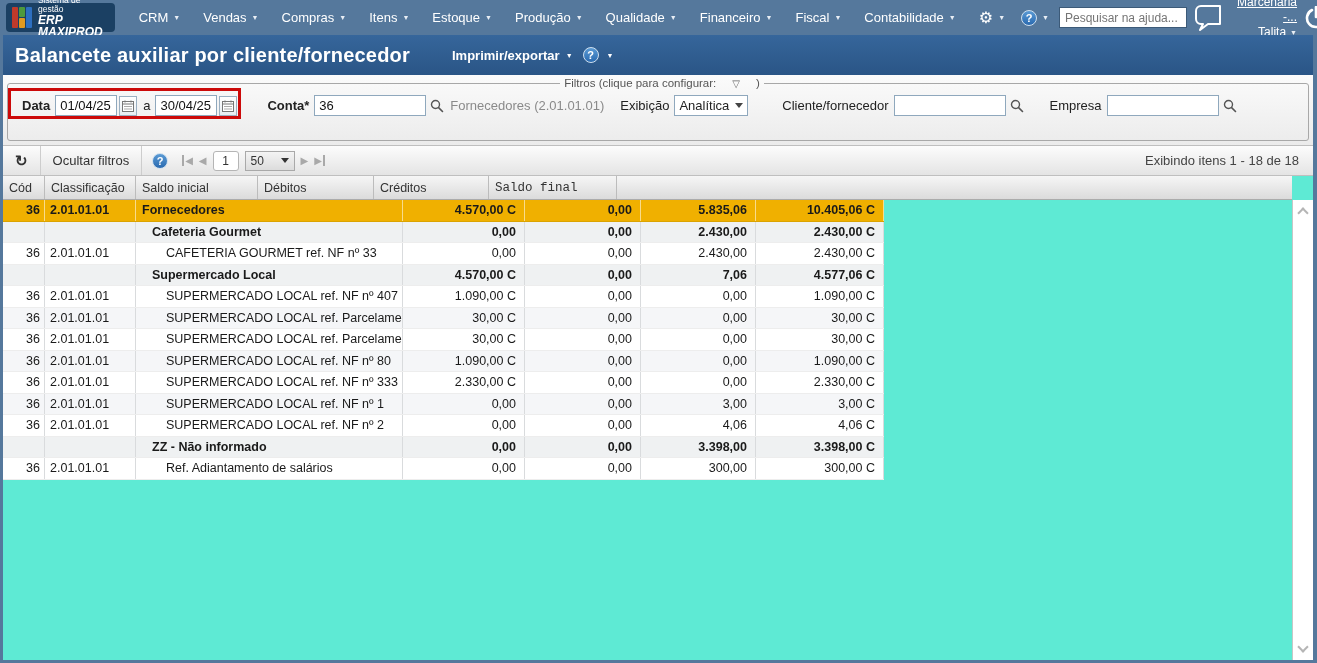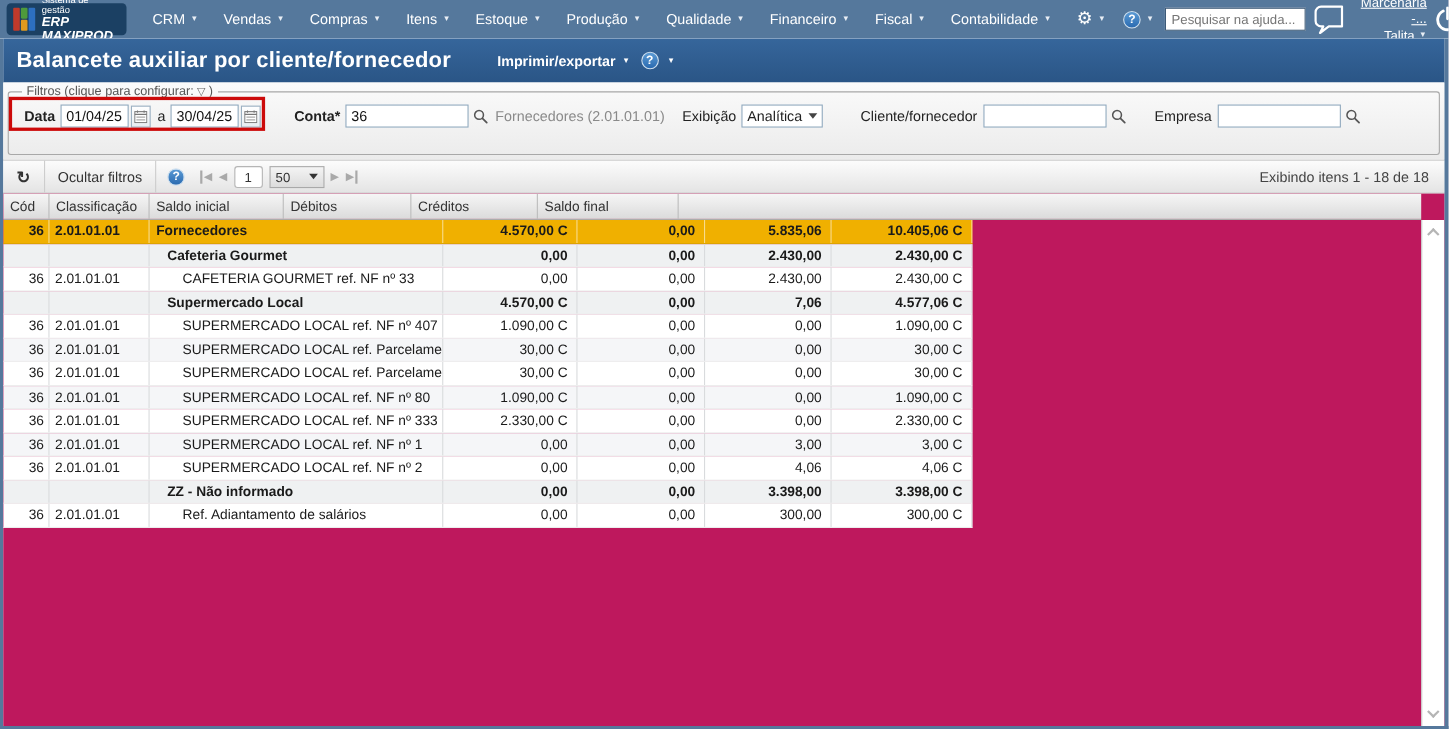--- a/index.html
+++ b/index.html
@@ -35,21 +35,21 @@
 
   
   .titlebar { height:40px; background:linear-gradient(#36669B,#2A5586); display:flex; align-items:center; padding:0 12px; flex-shrink:0; }
   .page-title { color:#fff; font-size:20px; font-weight:bold; letter-spacing:.2px; }
   .print-export { color:#fff; font-size:13px; font-weight:600; margin-left:42px; display:flex; align-items:center; gap:6px; cursor:pointer; }
   .tb-help { margin-left:10px; display:flex; align-items:center; gap:8px; }
 
   
   .filters-panel { height:70px; background:linear-gradient(#fbfbfb,#ebebeb); position:relative; flex-shrink:0; padding:2px 4px 0 4px; }
   fieldset.filters-box { border:1px solid #a8a8a8; border-radius:3px; height:64px; padding:4px 8px 0 8px; }
-  legend.filters-legend { font-size:11.5px; color:#555; padding:0 4px; margin-left:4px; display:flex; align-items:center; gap:3px; }
+  legend.filters-legend { font-size:11.5px; color:#555; padding:0 4px; margin-left:4px; display:flex; align-items:center; gap:16px;text-align:center; }
   .funnel-glyph { font-size:10px; color:#666; }
   .f-row { display:flex; align-items:center; font-size:13px; color:#222; }
   .f-row1 { margin-top:2px; }
   .f-row2 { margin-top:7px; padding-left:8px; color:#333; }
   .f-label { font-weight:bold; color:#222; }
   .f-label-n { color:#222; }
   .inp { border:1px solid #8fa8bd; height:21px; font-size:13px; padding:0 4px; background:#fff; color:#111; font-family:"Liberation Sans",sans-serif; }
   .inp-date { width:62px; margin-left:5px; }
   .inp-conta { width:112px; margin-left:5px; }
   .inp-lookup { width:112px; margin-left:5px; }
@@ -69,21 +69,21 @@
   .pager { display:flex; align-items:center; gap:6px; margin-left:4px; }
   .pg-arrow { color:#a9a9a9; font-size:10px; cursor:default; }
   .pg-bar-l { border-left:2px solid #a9a9a9; padding-left:1px; }
   .pg-bar-r { border-right:2px solid #a9a9a9; padding-right:1px; }
   .pg-page { width:26px; height:20px; border:1px solid #b5b5b5; border-radius:3px; background:#fff; display:flex; align-items:center; justify-content:center; font-size:12px; }
   .pg-size { height:20px; min-width:50px; border:1px solid #a9a9a9; background:linear-gradient(#f4f4f4,#dcdcdc); display:flex; align-items:center; justify-content:space-between; padding:0 5px; font-size:12px; cursor:pointer; gap:8px; }
   .pg-size .sel-arrow { width:0; height:0; border-left:4px solid transparent; border-right:4px solid transparent; border-top:5px solid #333; }
   .tool-status { margin-left:auto; padding-right:14px; color:#444; }
 
   
-  .grid { flex:1; position:relative; background:#be185d; overflow:hidden; }
+  .grid { flex:1; position:relative; background:#5eead4; overflow:hidden; }
   .grid-header { height:24px; display:flex; background:linear-gradient(#f6f6f6,#dbdbdb); border-bottom:1px solid #ababab; width:calc(100% - 21px); }
   .hcell { font-size:12.5px; color:#333; display:flex; align-items:center; padding-left:6px; border-right:1px solid #bcbcbc; overflow:hidden; white-space:nowrap; cursor:pointer; flex-shrink:0; }
   .hcell-fill { flex:1; border-right:none; cursor:default; }
   .grid-body { width:881px; }
   .row { display:flex; height:21.5px; font-size:12.5px; color:#1a1a1a; border-bottom:1px solid #ededed; background:#fff; cursor:pointer; }
   .row .cell { display:flex; align-items:center; overflow:hidden; white-space:nowrap; border-right:1px solid #d9dbdd; flex-shrink:0; }
   .c-cod { justify-content:flex-end; padding-right:4px; }
   .c-cls { padding-left:5px; }
   .c-desc { padding-left:6px; }
   .c-num { justify-content:flex-end; padding-right:8px; }
@@ -305,21 +305,21 @@
     <span class="tool-status">Exibindo itens 1 - 18 de 18</span>
   </div>
 
   <div class="grid">
     <div class="grid-header" id="gridHeader">
         <div class="hcell" style="width: 42px;">Cód</div>
         <div class="hcell" style="width: 91px;">Classificação</div>
         <div class="hcell" style="width: 122px;">Saldo inicial</div>
         <div class="hcell" style="width: 116px;">Débitos</div>
         <div class="hcell" style="width: 115px;">Créditos</div>
-        <div class="hcell" style="width: 128px;">Saldo final</div>
+        <div class="hcell" style="width: 128px; font-family: Liberation Mono, monospace;">Saldo final</div>
         <div class="hcell hcell-fill"></div>
       </div>
     <div class="grid-body" id="gridBody">
         <div class="row account">
           <div class="cell c-cod" style="width: 42px;">36</div>
           <div class="cell c-cls" style="width: 91px;">2.01.01.01</div>
           <div class="cell c-desc" style="width: 267px;">Fornecedores</div>
           <div class="cell c-num" style="width: 122px;">4.570,00 C</div>
           <div class="cell c-num" style="width: 116px;">0,00</div>
           <div class="cell c-num" style="width: 115px;">5.835,06</div>

